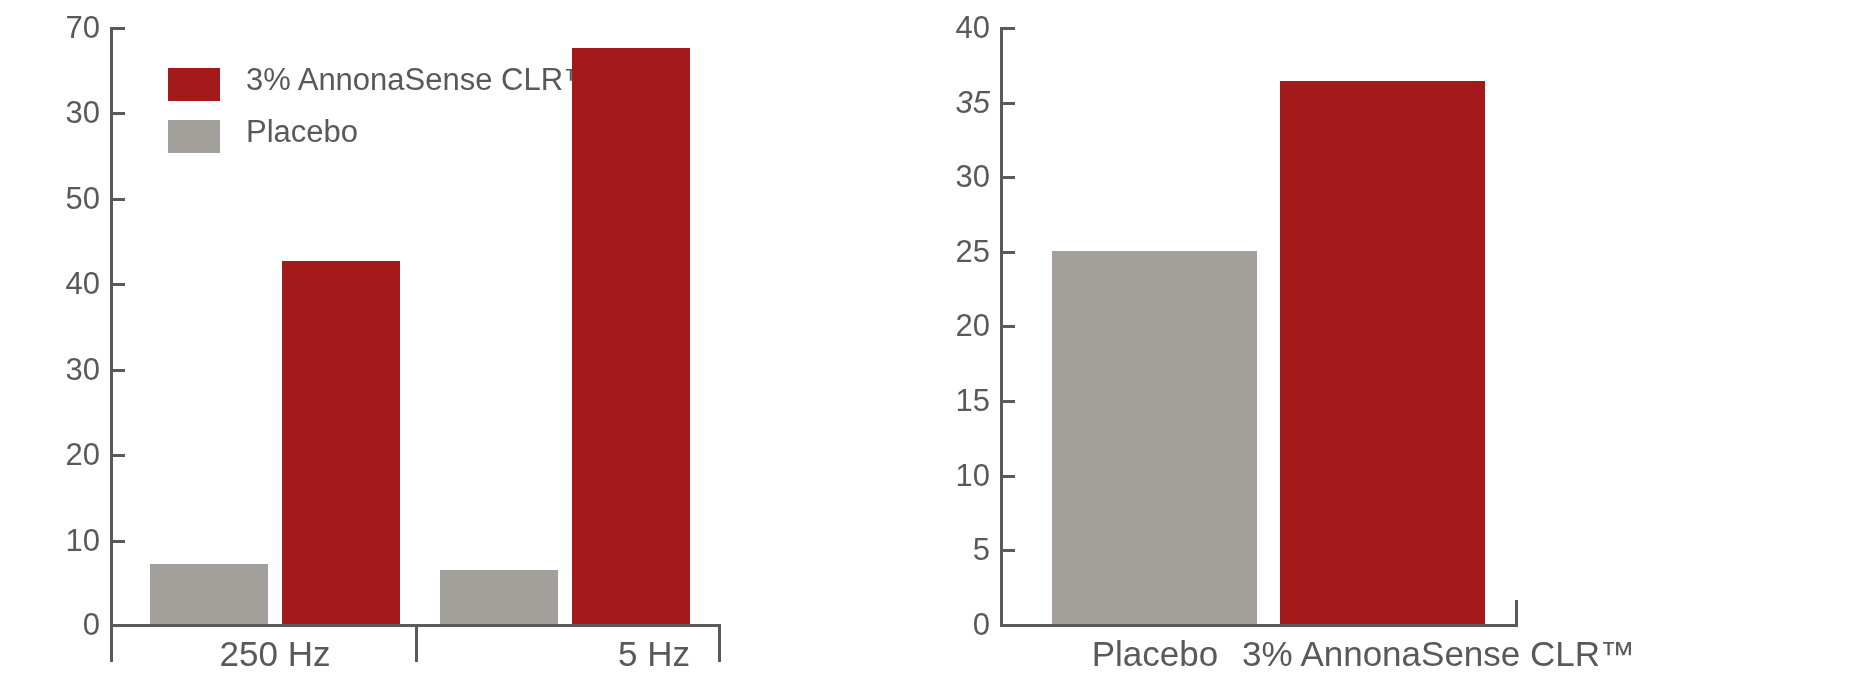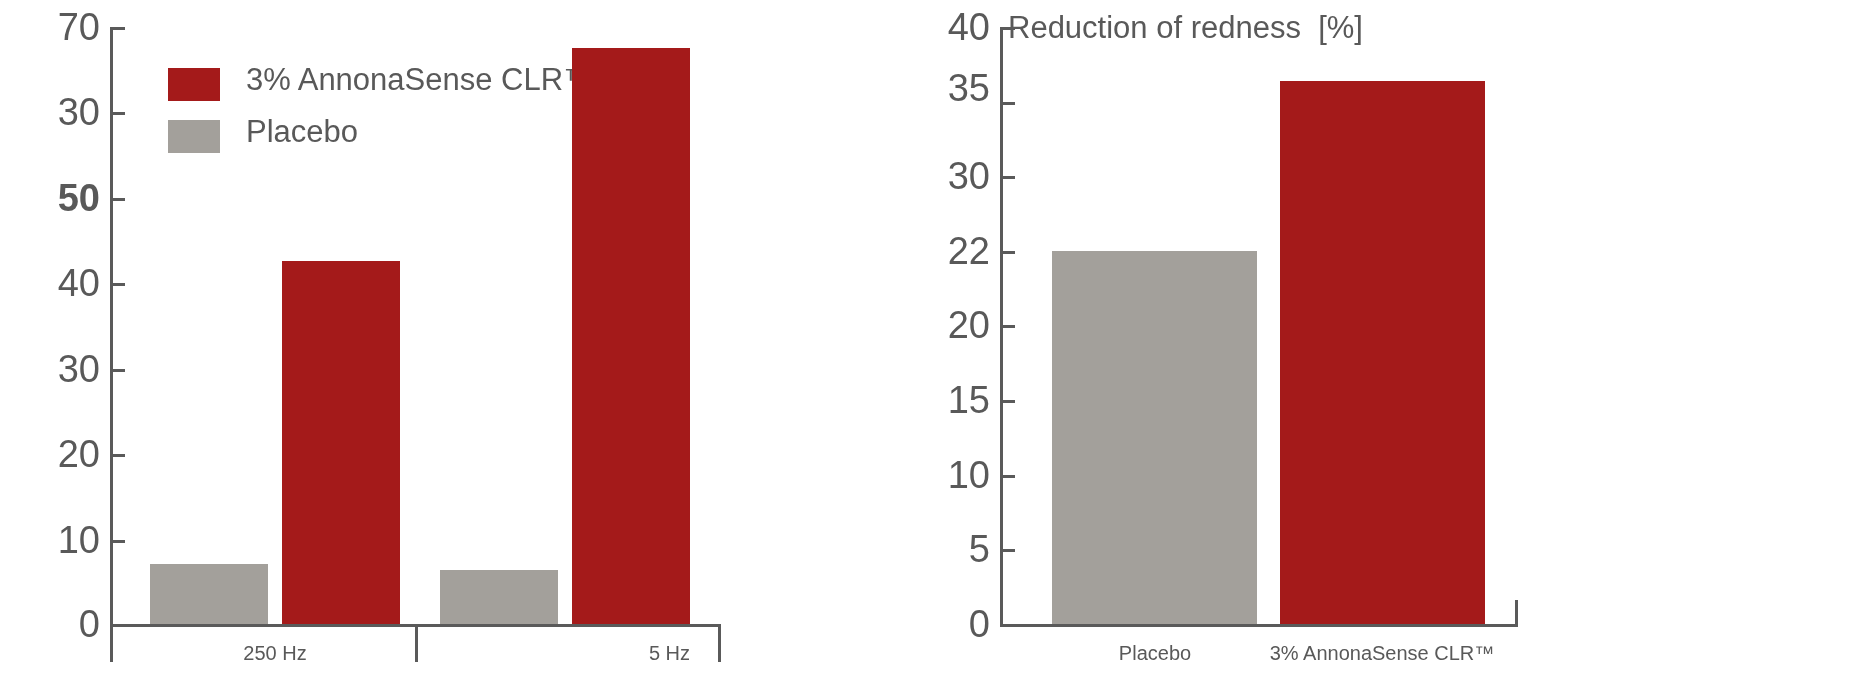--- a/index.html
+++ b/index.html
@@ -13,29 +13,29 @@
   
   .plot{position:absolute;left:0;top:0;width:100%;height:699px;}
 
   .axis-line{position:absolute;background:#5a5a5a;}
   .y-axis{width:3px;}
   .x-axis{height:3px;}
   .tick{position:absolute;height:3px;width:15px;background:#5a5a5a;}
   .endcap{position:absolute;width:3px;background:#5a5a5a;}
 
   .ytick-label{position:absolute;text-align:right;color:#595959;
-    font-size:38px;line-height:31px;letter-spacing:0px;}
+    font-size:31px;line-height:31px;letter-spacing:0px;}
 
   .plot-title{position:absolute;color:#595959;font-size:31px;line-height:31px;white-space:pre;}
 
   .bar{position:absolute;}
   .bar.red{background:#a41a1a;}
   .bar.grey{background:#a3a09b;}
 
-  .cat-label{position:absolute;color:#595959;font-size:20px;line-height:31px;text-align:center;white-space:nowrap;}
+  .cat-label{position:absolute;color:#595959;font-size:35px;line-height:31px;text-align:center;white-space:nowrap;}
 
   .legend{position:absolute;}
   .legend-row{position:relative;height:44px;margin-bottom:8px;}
   .legend-swatch{position:absolute;left:0;top:6px;width:52px;height:33px;}
   .legend-swatch.red{background:#a41a1a;}
   .legend-swatch.grey{background:#a3a09b;}
   .legend-text{position:absolute;left:78px;top:1px;color:#595959;font-size:31px;line-height:34px;white-space:nowrap;}
 </style>
 </head>
 <body>
@@ -52,21 +52,21 @@
       <div class="tick" style="left:110px; top:112px;"></div>
       <div class="tick" style="left:110px; top:198px;"></div>
       <div class="tick" style="left:110px; top:283px;"></div>
       <div class="tick" style="left:110px; top:369px;"></div>
       <div class="tick" style="left:110px; top:454px;"></div>
       <div class="tick" style="left:110px; top:540px;"></div>
       <div class="tick" style="left:110px; top:624px;"></div>
 
       <div class="ytick-label" style="left:20px; top:12px; width:80px;">70</div>
       <div class="ytick-label" style="left:20px; top:97px; width:80px;">30</div>
-      <div class="ytick-label" style="left:20px; top:183px; width:80px;font-weight:bold;">50</div>
+      <div class="ytick-label" style="left:20px; top:183px; width:80px;">50</div>
       <div class="ytick-label" style="left:20px; top:268px; width:80px;">40</div>
       <div class="ytick-label" style="left:20px; top:354px; width:80px;">30</div>
       <div class="ytick-label" style="left:20px; top:439px; width:80px;">20</div>
       <div class="ytick-label" style="left:20px; top:525px; width:80px;">10</div>
       <div class="ytick-label" style="left:20px; top:609px; width:80px;">0</div>
 
       <div class="legend" style="left:168px; top:62px;">
         <div class="legend-row">
           <span class="legend-swatch red"></span>
           <span class="legend-text">3% AnnonaSense CLR™</span>
@@ -90,38 +90,37 @@
       <div class="endcap" style="left:718px; top:624px; height:38px;"></div>
 
       <div class="cat-label" style="left:150px; top:638px; width:250px;">250 Hz</div>
       <div class="cat-label" style="left:440px; top:638px; width:250px;text-align:right;">5 Hz</div>
     </div>
   </div>
 
   <div class="chart" id="chart-right">
     <div class="plot">
 
-      <div class="plot-title" style="left:48px; top:12px;">Reduction of redness  [%]</div>
 
       <div class="axis-line y-axis" style="left:40px; top:27px; height:600px;"></div>
 
       <div class="tick" style="left:40px; top:27px;"></div>
       <div class="tick" style="left:40px; top:102px;"></div>
       <div class="tick" style="left:40px; top:176px;"></div>
       <div class="tick" style="left:40px; top:251px;"></div>
       <div class="tick" style="left:40px; top:325px;"></div>
       <div class="tick" style="left:40px; top:400px;"></div>
       <div class="tick" style="left:40px; top:475px;"></div>
       <div class="tick" style="left:40px; top:549px;"></div>
       <div class="tick" style="left:40px; top:624px;"></div>
 
       <div class="ytick-label" style="left:-45px; top:12px; width:75px;">40</div>
-      <div class="ytick-label" style="left:-45px; top:73px; width:75px;">35</div>
+      <div class="ytick-label" style="left:-45px; top:87px; width:75px;font-style:italic;">35</div>
       <div class="ytick-label" style="left:-45px; top:161px; width:75px;">30</div>
-      <div class="ytick-label" style="left:-45px; top:236px; width:75px;">22</div>
+      <div class="ytick-label" style="left:-45px; top:236px; width:75px;">25</div>
       <div class="ytick-label" style="left:-45px; top:310px; width:75px;">20</div>
       <div class="ytick-label" style="left:-45px; top:385px; width:75px;text-align:right;">15</div>
       <div class="ytick-label" style="left:-45px; top:460px; width:75px;">10</div>
       <div class="ytick-label" style="left:-45px; top:534px; width:75px;">5</div>
       <div class="ytick-label" style="left:-45px; top:609px; width:75px;">0</div>
 
       <div class="bar grey" style="left:92px; top:251px; width:205px; height:373px;"></div>
       <div class="bar red" style="left:320px; top:81px; width:205px; height:543px;"></div>
 
       <div class="axis-line x-axis" style="left:40px; top:624px; width:518px;"></div>

